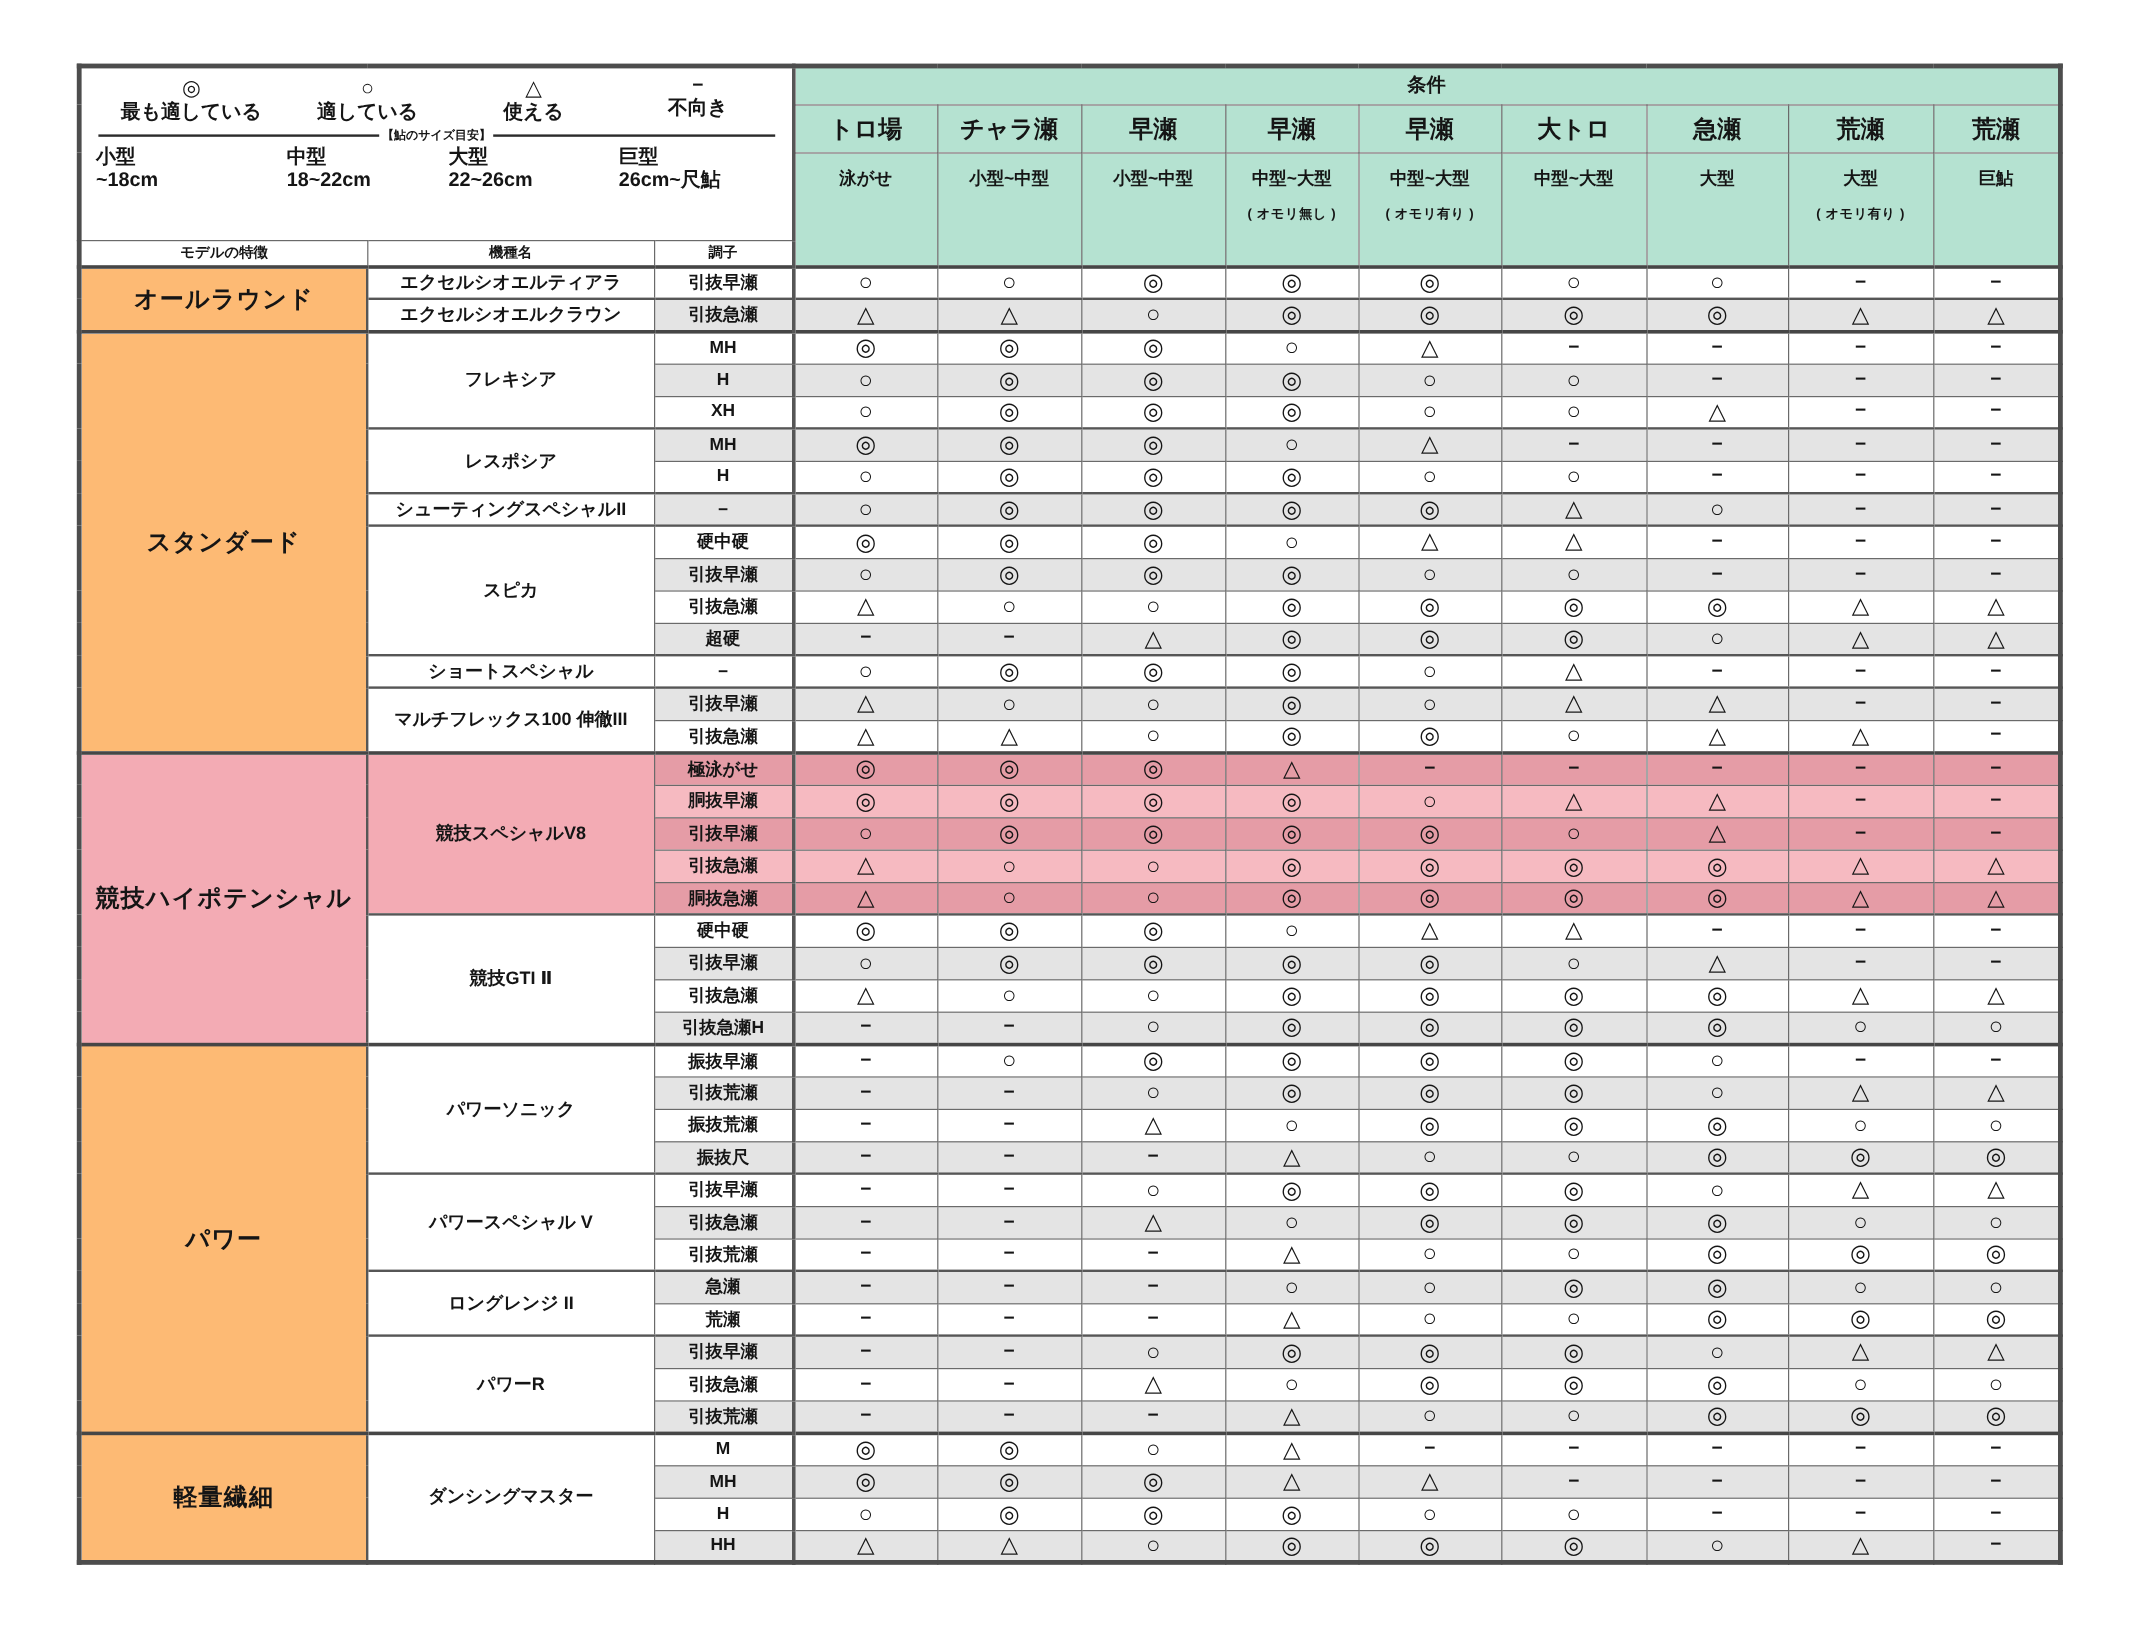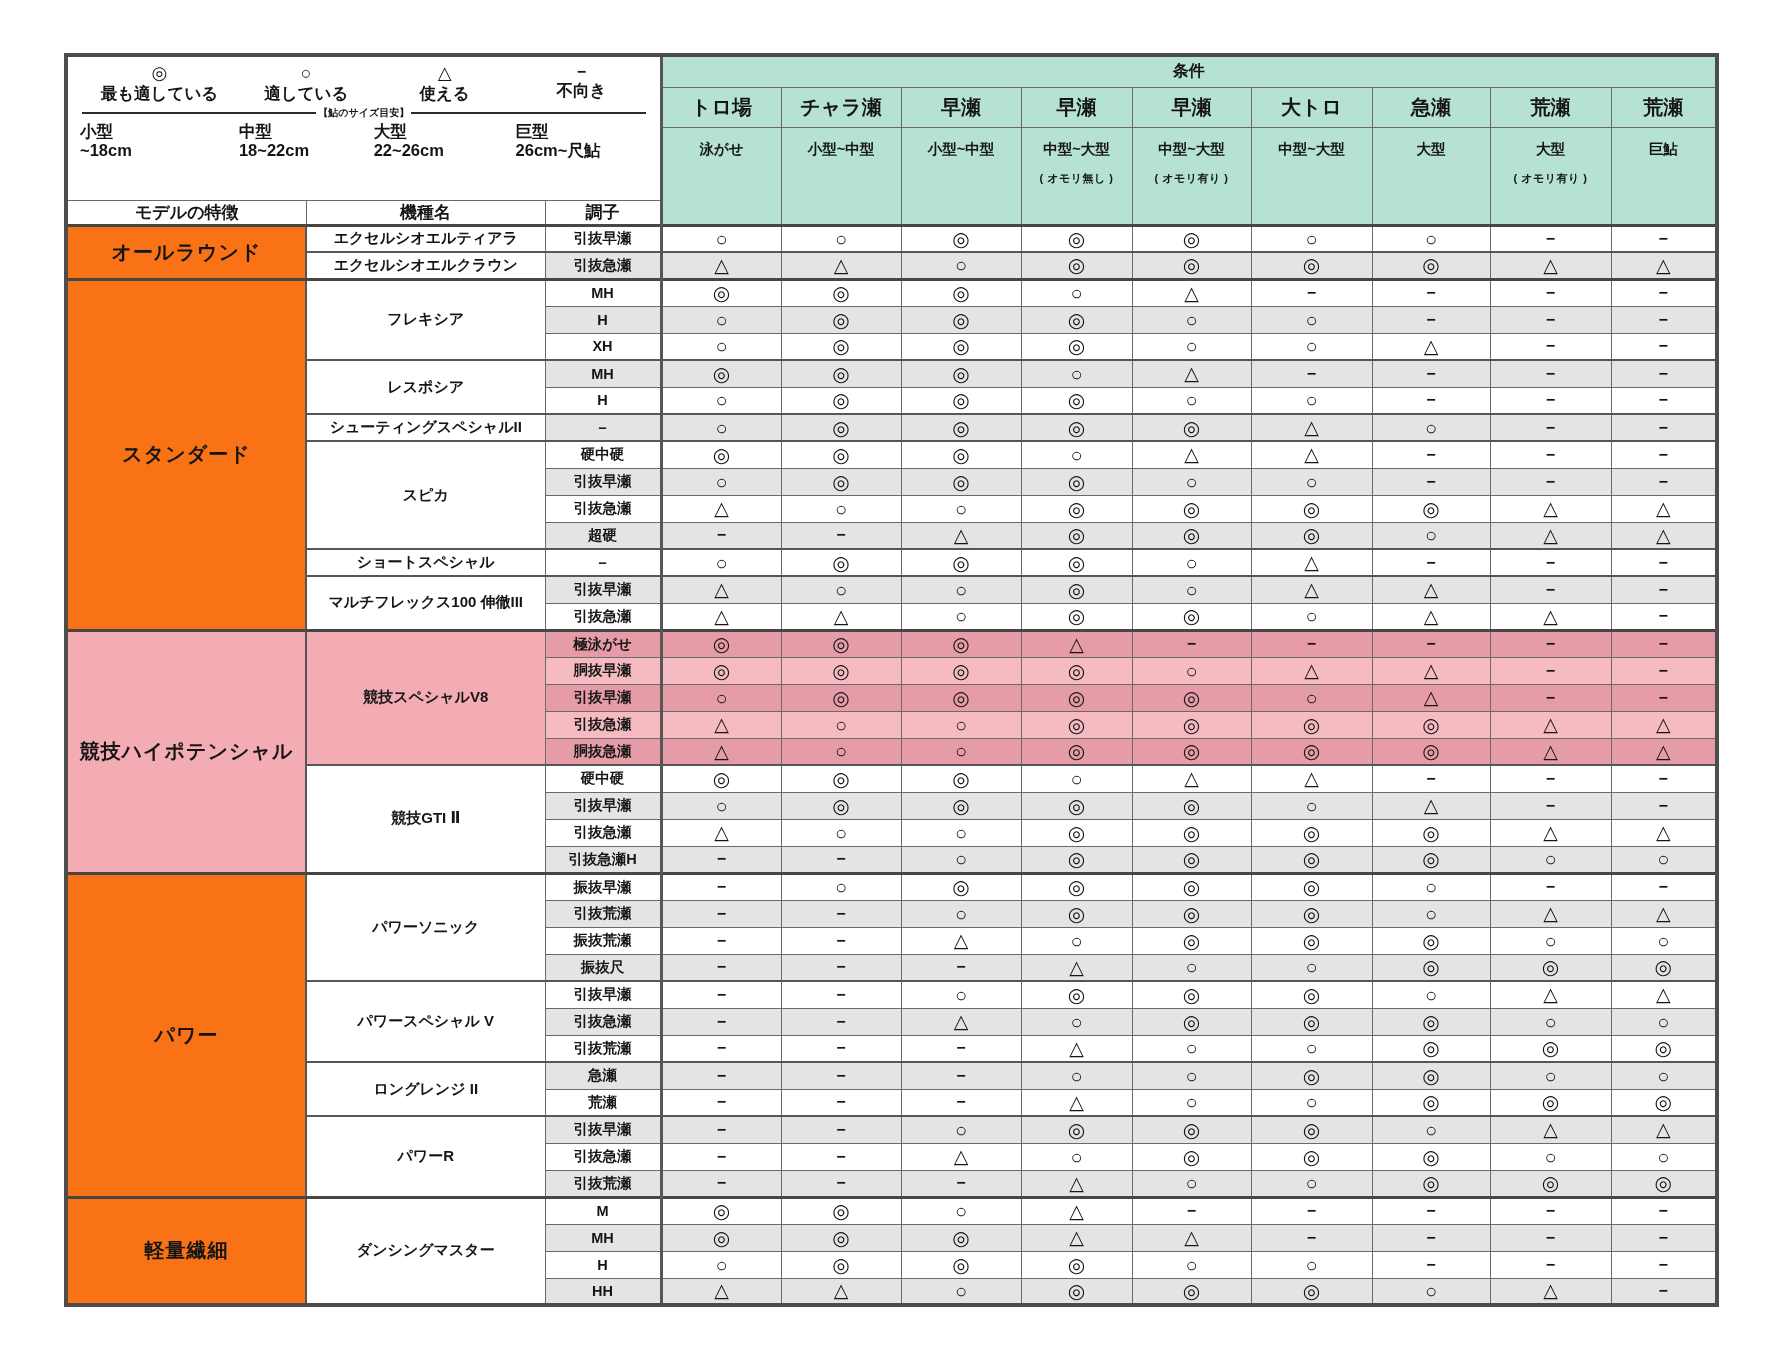--- a/index.html
+++ b/index.html
@@ -26,25 +26,25 @@
   .sizes-grid{display:grid;grid-template-columns:1.12fr .95fr 1fr .93fr;margin:2px 10px 0 10px;}
   .size-item{text-align:left;line-height:1.2;}
   .size-name{font-size:16.5px;font-weight:700;display:block;}
   .size-range{font-size:16.5px;font-weight:700;display:block;}
   .cond-title{background:var(--teal);font-size:16px;font-weight:700;height:32px;border-left:3px solid var(--line2);}
   .cond-name{background:var(--teal);font-size:20px;font-weight:700;height:40px;margin-left:21px;}
   .cond-sub{background:var(--teal);vertical-align:top;padding-top:14px;height:73px;}
   .cond-name:first-child,.cond-sub:first-child{border-left:3px solid var(--line2);}
   .sub-label{font-size:14.5px;font-weight:700;line-height:1.1;}
   .sub-note{font-size:11px;font-weight:700;margin-top:14px;letter-spacing:.5px;}
-  .colhead{height:22px;font-size:17px;font-weight:700;background:#fff;border-top:1px solid var(--line);}
+  .colhead{height:22px;font-size:12px;font-weight:700;background:#fff;border-top:1px solid var(--line);}
   
   tbody td{height:27px;}
   tbody tr:first-child td{border-top:3px solid var(--line3);}
-  .cat-cell{font-size:20px;font-weight:700;background:#f97316;letter-spacing:1px;}
+  .cat-cell{font-size:20px;font-weight:700;background:#fdba74;letter-spacing:1px;}
   .model-cell{font-size:15px;font-weight:700;background:#fff;border-left:2px solid var(--line2);}
   .tuning-cell{font-size:14.5px;font-weight:700;}
   .rating{font-size:20px;font-weight:400;line-height:1;}
   .rating.s-dash{font-size:16px;font-weight:900;}
   .rating.s-tri{font-size:19px;}
   td.first-cond{border-left:3px solid var(--line2);}
   
   tr.bg-white .tint{background:#ffffff;}
   tr.bg-gray .tint{background:var(--gray);}
   tr.bg-ltpink .tint{background:var(--ltpink);}

